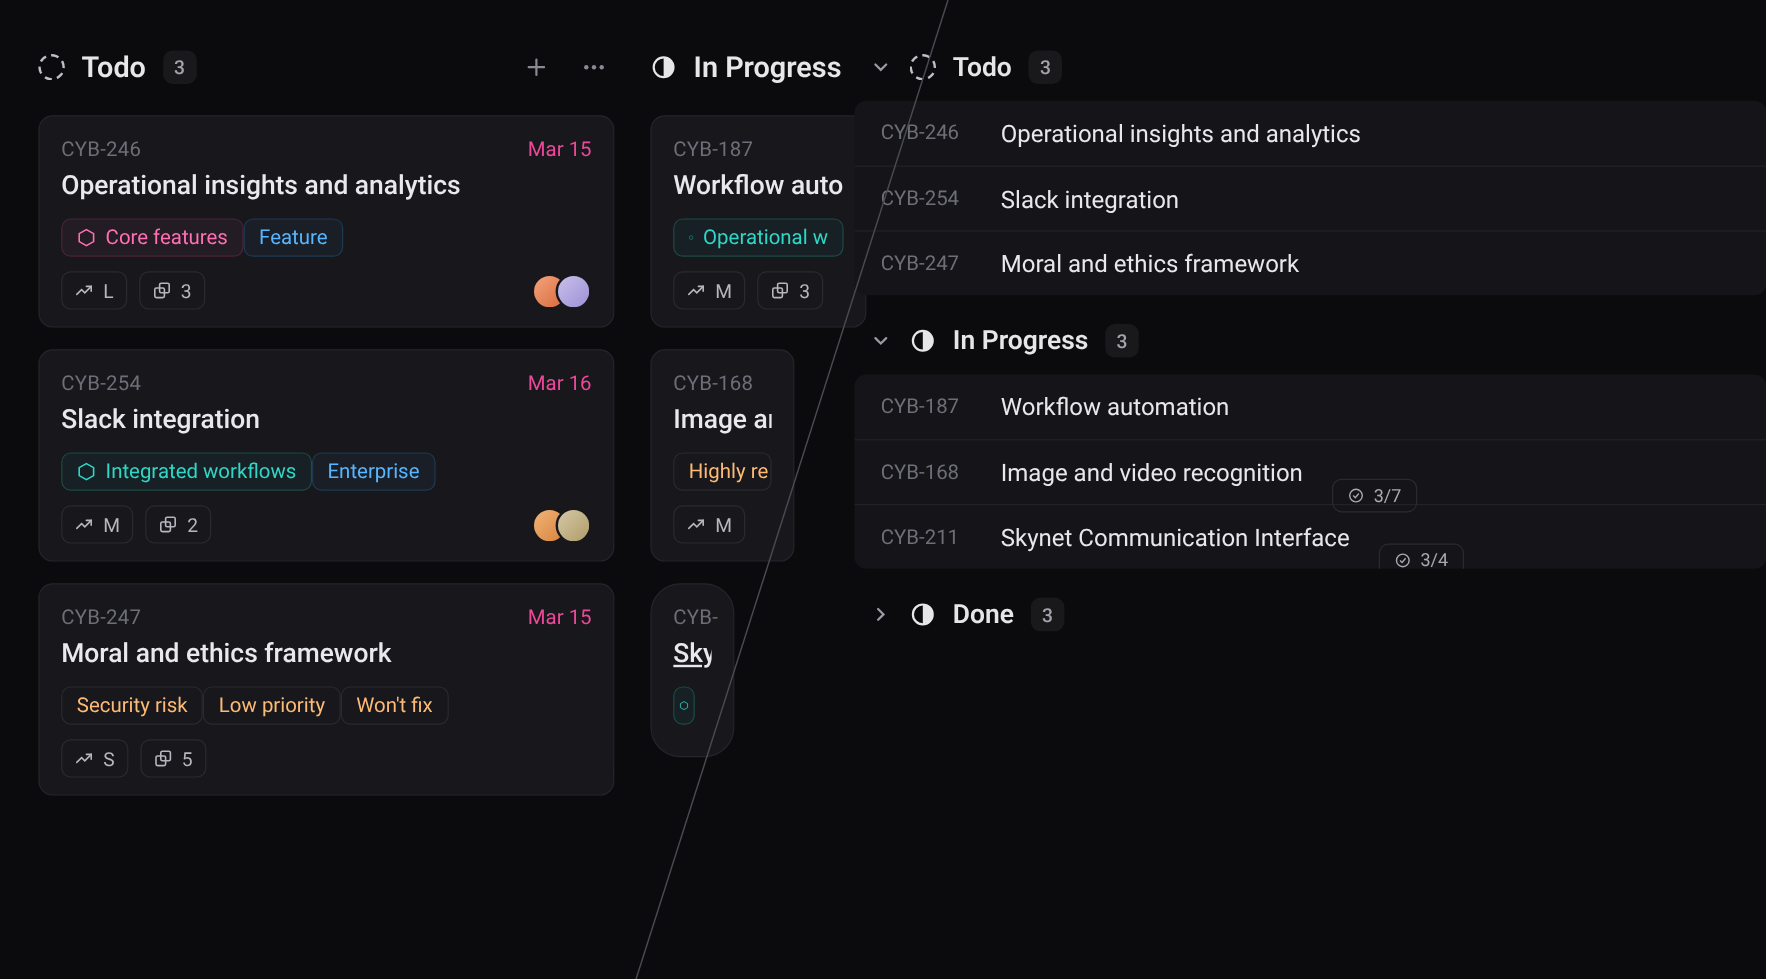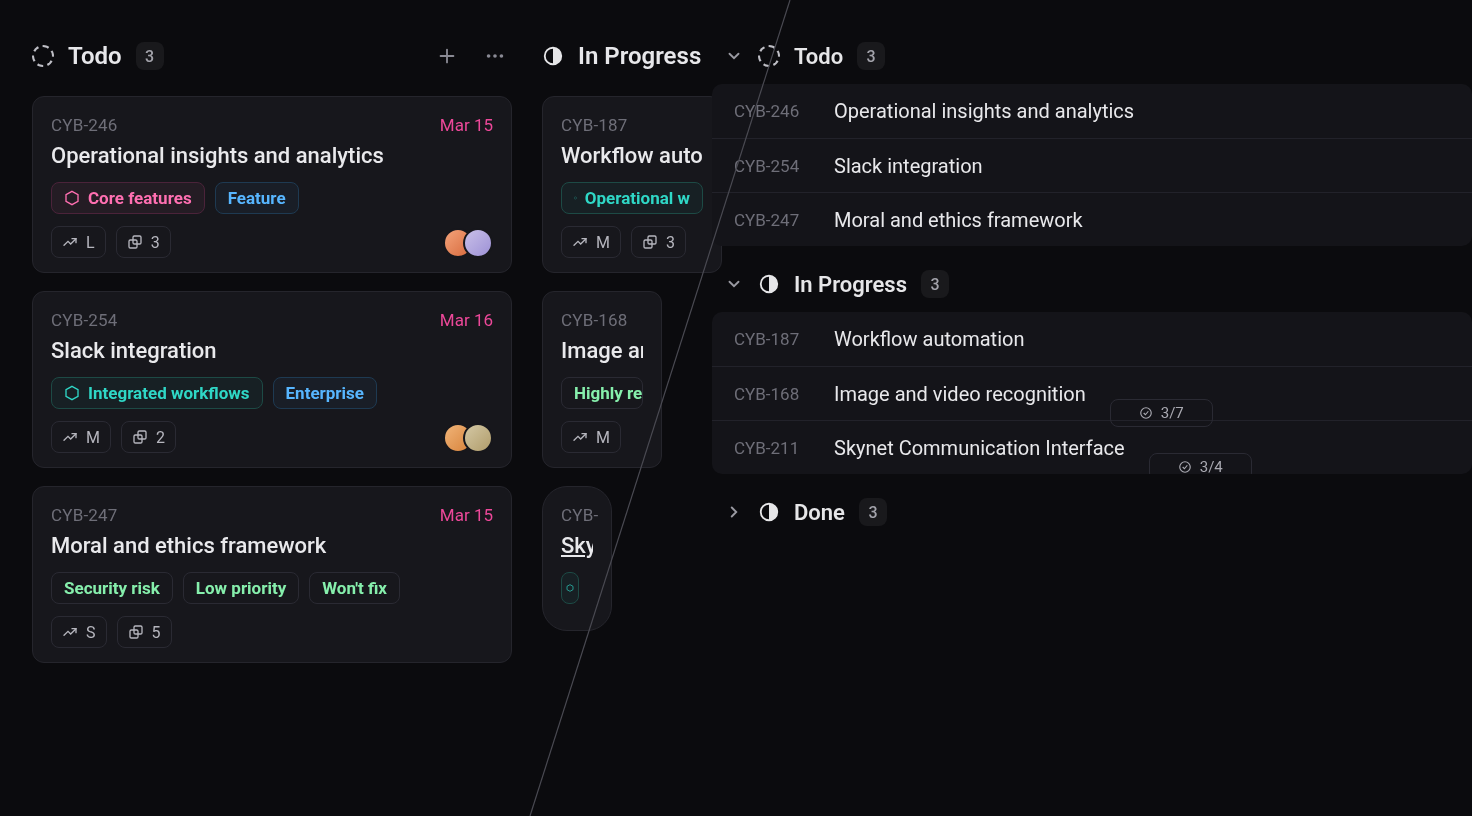--- a/index.html
+++ b/index.html
@@ -51,35 +51,35 @@
     position: relative;
   }
   .card .row1 {
     display: flex; justify-content: space-between; align-items: baseline;
     margin-bottom: 8px;
   }
   .issue-id { color: #6e6e78; font-size: 17px; letter-spacing: .2px; }
   .card-date { color: #ec4899; font-size: 17px; }
   .card-title { font-size: 22px; font-weight: 500; color: #e9e9ec; margin-bottom: 14px; }
 
-  .tags { display: flex; flex-wrap: wrap; gap: 10px; margin-bottom: 12px; font-weight: bold; }
+  .tags { display: flex; flex-wrap: wrap; margin-bottom: 12px; }
   .tag {
     display: inline-flex; align-items: center; gap: 8px;
     height: 32px; padding: 0 12px;
     border-radius: 8px;
     border: 1px solid #2a2a33;
     font-size: 17px;
     color: #c9c9d0;
     background: transparent;
   }
   .tag .hex-icon { width: 16px; height: 16px; }
   .tag.pink { color:#ff6fb1; border-color:#4b233a; background:rgba(255,111,177,0.06);}
   .tag.blue { color:#57b6ff; border-color:#1e3a52; background:rgba(87,182,255,0.05);justify-content:center;}
   .tag.cyan { color:#2fd7c6; border-color:#1d4a45; background:rgba(47,215,198,0.05);}
-  .tag.plain { color:#86efac; }
+  .tag.plain { color:#fdba74; }
 
   .chips { display: flex; gap: 10px; align-items: center; }
   .chip {
     display: inline-flex; align-items: center; gap: 8px;
     height: 32px; padding: 0 10px;
     border-radius: 8px;
     border: 1px solid #2a2a33;
     font-size: 16px; color: #b6b6be;
   }
 
@@ -115,21 +115,21 @@
     display: flex; align-items: center; gap: 20px;
     height: 54px; padding: 0 22px;
     border-top: 1px solid #22222a;
     cursor: pointer;
   }
   .list-item:first-child { border-top: none; }
   .list-item .lid { color: #6e6e78; font-size: 17px; min-width: 80px; }
   .list-item .lt  { color: #e8e8eb; font-size: 20px; font-weight: 420; }
   .progress-chip {
     display: inline-flex; align-items: center; gap: 8px;
-    height: 28px; padding: 0 28px;
+    height: 28px; padding: 0 12px;
     border: 1px solid #2a2a33; border-radius: 8px;
     color: #a9a9b1; font-size: 15px; margin-left: 4px; margin-top: 38px;
   }
 
   .chevron {
     width: 20px; height: 20px; display:inline-flex; align-items:center; justify-content:center;
     color:#9a9aa2; cursor:pointer;
   }
 
   

